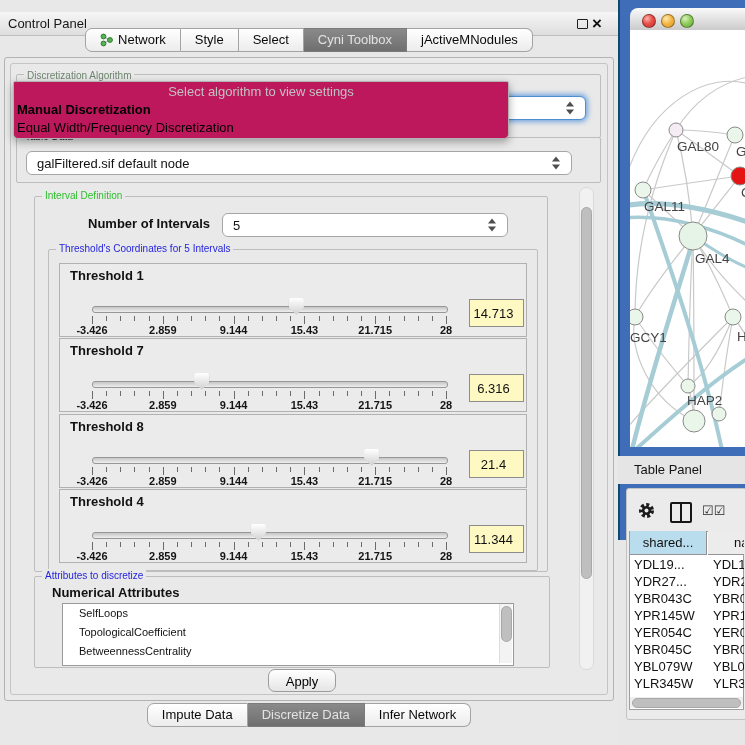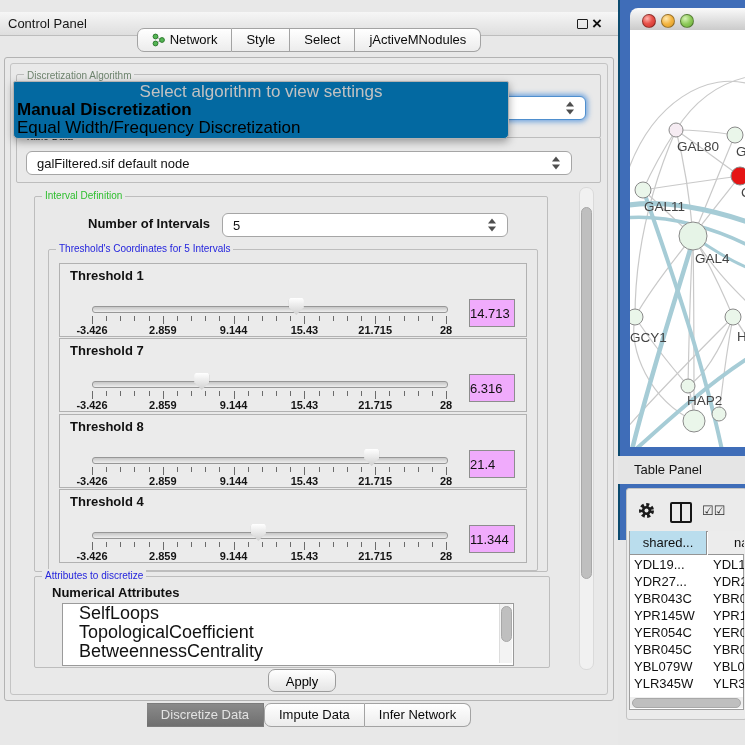--- a/index.html
+++ b/index.html
@@ -26,43 +26,43 @@
   .group{border:1px solid #bdbdbd;border-radius:2px}
   .glabel{font-size:10px;background:#e9e9e9;padding:0 3px;line-height:14px;white-space:nowrap}
   
   .combo{background:#fff;border:1px solid #a6a6a6;border-radius:6px;font-size:13px;box-sizing:border-box}
   .combo .val{position:absolute;left:10px;top:0;height:100%;display:flex;align-items:center;white-space:nowrap}
   .updown{position:absolute;right:10px;top:50%;transform:translateY(-50%);width:9px;height:13px}
   .updown:before{content:"";position:absolute;left:0;top:0;border-left:4.5px solid transparent;border-right:4.5px solid transparent;border-bottom:5px solid #4e4e4e}
   .updown:after{content:"";position:absolute;left:0;bottom:0;border-left:4.5px solid transparent;border-right:4.5px solid transparent;border-top:5px solid #4e4e4e}
   .focusring{box-shadow:0 0 5px 2px rgba(88,150,220,.8);border-color:#4f8fce}
   
-  .popup{left:13px;top:81px;width:494px;height:56px;background:#0369a1;border:1px solid #b2b2b2;border-radius:2px 2px 5px 5px;
-         box-shadow:0 3px 9px rgba(0,0,0,.35);z-index:30;font-size:17px}
+  .popup{left:13px;top:81px;width:494px;height:56px;background:#be185d;border:1px solid #b2b2b2;border-radius:2px 2px 5px 5px;
+         box-shadow:0 3px 9px rgba(0,0,0,.35);z-index:30;font-size:13px}
   .popup .hint{height:19px;line-height:20px;text-align:center;color:#c2c2c2}
   .popup .item{height:18px;line-height:18px;padding-left:3px;color:#000;white-space:nowrap}
   .popup .item.b{font-weight:bold}
   
   .tpanel{position:absolute;left:10px;width:468px;height:74px;background:#ebebeb;border:1px solid #b1b1b1;box-sizing:border-box}
   .tpl-label{position:absolute;left:10px;top:4px;font-weight:bold;font-size:13px}
   .track{position:absolute;left:32px;top:42px;width:354px;height:5px;border:1px solid #979797;border-radius:3px;
          background:linear-gradient(#c6c6c6,#eeeeee)}
   .thumb{position:absolute;width:15px;height:17px;top:34px;background:linear-gradient(#ffffff,#d0d0d0);
          clip-path:polygon(10% 0,90% 0,100% 12%,100% 55%,50% 100%,0 55%,0 12%);
          filter:drop-shadow(0 0 1px rgba(0,0,0,.6))}
   .tick{position:absolute;width:1px;background:#6b6b6b}
   .ticklab{position:absolute;width:70px;top:60px;text-align:center;font-size:11px;font-weight:bold;color:#141414}
-  .vbox{position:absolute;left:409px;top:35px;width:46px;height:28px;background:#f0abfc;border:1px solid #8d8d8d;
-        font-size:13px;text-align:left;line-height:27px;padding-right:6px;box-sizing:border-box}
+  .vbox{position:absolute;left:409px;top:35px;width:55px;height:28px;background:#fef9c3;border:1px solid #8d8d8d;
+        font-size:13px;text-align:center;line-height:27px;padding-right:6px;box-sizing:border-box}
   
   .sb-track{background:#f1f1f1;border:1px solid #dadada;border-radius:7px}
   .sb-thumb{background:#bfbfbf;border:1px solid #a8a8a8;border-radius:6px}
   
   .list{background:#fff;border:1px solid #9a9a9a;overflow:hidden}
-  .litem{height:19px;line-height:19px;padding-left:16px;font-size:18px;white-space:nowrap}
+  .litem{height:19px;line-height:19px;padding-left:16px;font-size:11px;white-space:nowrap}
   .btn{background:linear-gradient(#ffffff,#e5e5e5);border:1px solid #9c9c9c;border-radius:7px;font-size:13px;
        text-align:center;line-height:21px}
   
   .netwin{left:618px;top:0;width:127px;height:540px;background:var(--frameblue);border-left:2px solid #0c4a6e}
   .nettitle{left:10px;top:8px;width:117px;height:22px;background:linear-gradient(#fafafa,#cbcbcb);
             border-bottom:1px solid #8f8f8f;border-top-left-radius:8px}
   .light{position:absolute;top:6px;width:12px;height:12px;border-radius:50%;border:1px solid rgba(0,0,0,.35)}
   .l-red{left:12px;background:radial-gradient(circle at 35% 30%,#ffb3ad,#e8514a 45%,#c92f28)}
   .l-yellow{left:31px;background:radial-gradient(circle at 35% 30%,#ffe9b0,#f3b33f 50%,#d99a26)}
   .l-green{left:50px;background:radial-gradient(circle at 35% 30%,#d6f3b5,#8cc958 50%,#6aab3a)}
@@ -108,20 +108,23 @@
             <circle cx="3.5" cy="10.5" r="2.4" fill="#53b553" stroke="#2f7a2f"></circle>
             <circle cx="10" cy="7" r="2.4" fill="#53b553" stroke="#2f7a2f"></circle>
           </svg>
           <span>Network</span>
         </div>
         <div class="seg">
           <span>Style</span>
         </div>
         <div class="seg">
           <span>Select</span>
+        </div>
+        <div class="seg sel">
+          <span>Cyni Toolbox</span>
         </div>
         <div class="seg last">
           <span>jActiveMNodules</span>
         </div>
       </div>
 
     <div class="a outerpanel"></div>
     <div class="a innerpanel"></div>
 
     <div class="a group" style="left:16px;top:74px;width:583px;height:62px"></div>
@@ -317,25 +320,25 @@
         <div class="litem">SelfLoops</div>
         <div class="litem">TopologicalCoefficient</div>
         <div class="litem">BetweennessCentrality</div>
       </div>
     <div class="a" style="left:499px;top:604px;width:12px;height:59px;background:#f3f3f3;border-left:1px solid #ddd"></div>
     <div class="a sb-thumb" style="left:501px;top:606px;width:9px;height:34px"></div>
 
     <button class="a btn" style="left:268px;top:669px;width:68px;height:23px">Apply</button>
 
     <div class="a tabrow" id="bottom-tabs" style="top:703px">
+        <div class="seg first">
+          <span>Impute Data</span>
+        </div>
         <div class="seg sel">
           <span>Discretize Data</span>
-        </div>
-        <div class="seg first">
-          <span>Impute Data</span>
         </div>
         <div class="seg last">
           <span>Infer Network</span>
         </div>
       </div>
   </div>
 
   <div class="a netwin">
     <div class="a nettitle">
       <div class="light l-red"></div>

